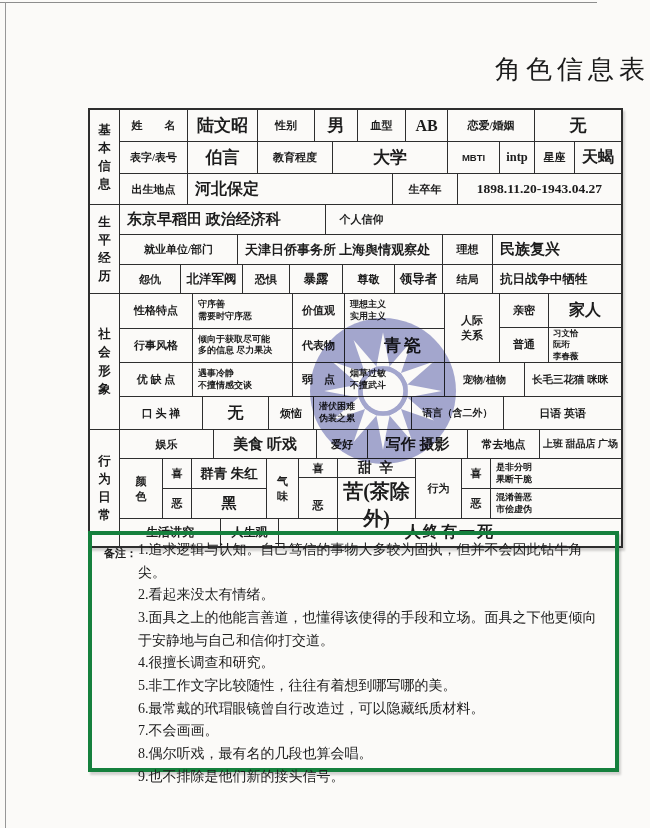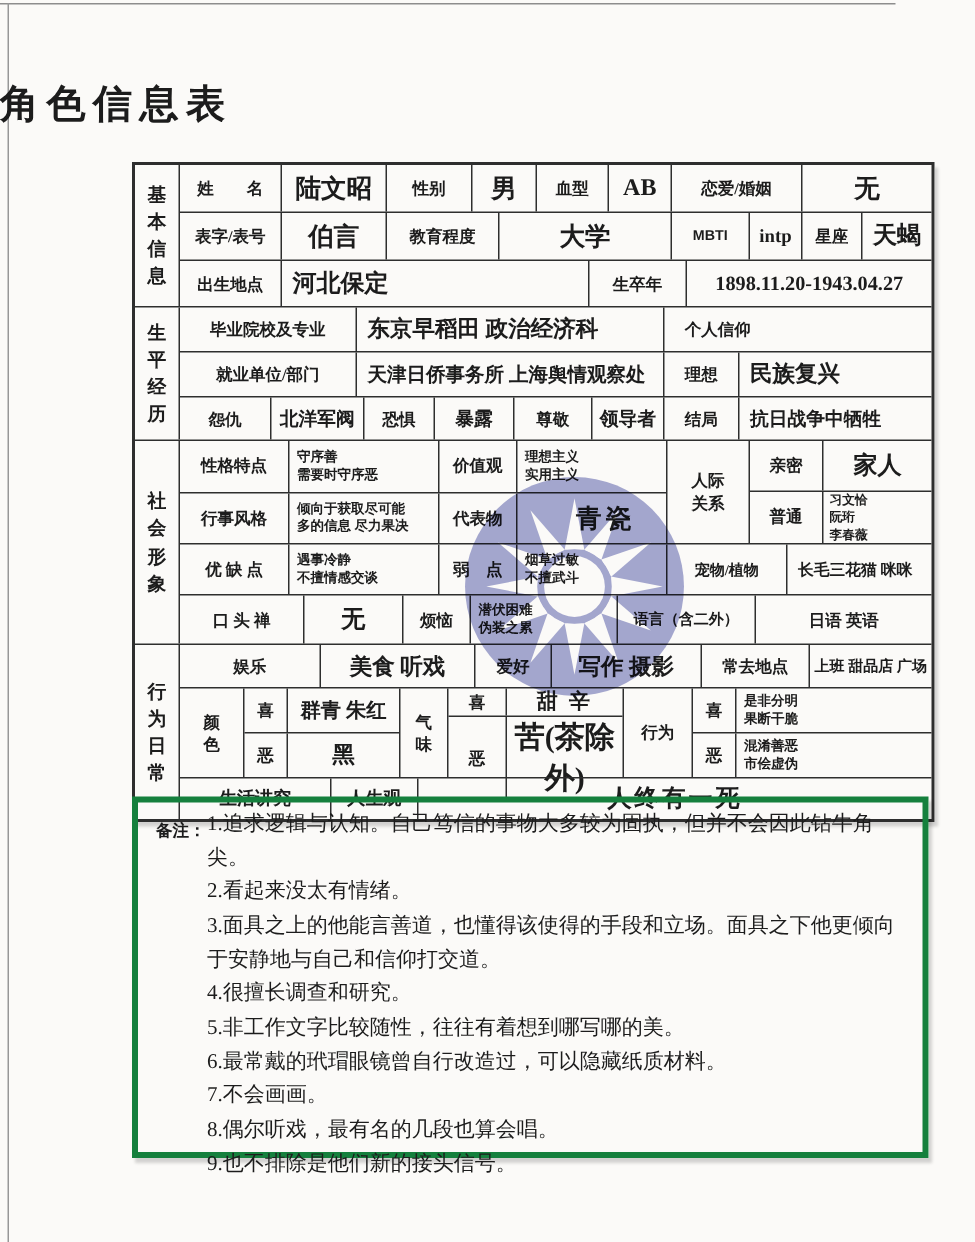--- a/index.html
+++ b/index.html
@@ -1,21 +1,21 @@
 <!DOCTYPE html>
 <html><head>
 <meta charset="utf-8">
 <style>
   html,body { margin:0; padding:0; }
   .page { position:relative; width:650px; height:828px; background:#fbfaf8;
           font-family:"Liberation Serif", serif; color:#1c1c1c; overflow:hidden; }
   .scanline-top { position:absolute; left:0; top:2px; width:597px; height:1px; background:#8d8d8d; }
   .scanline-left { position:absolute; left:5px; top:2px; width:1px; height:826px; background:#979797; }
-  .title { position:absolute; left:0; top:52px; width:100%; text-align:left;
-           font-size:26px; font-weight:bold; letter-spacing:5px; }
+  .title { position:absolute; left:0; top:52px; width:100%; text-align:right;
+           font-size:26px; font-weight:normal; letter-spacing:5px; }
   .tbl { position:absolute; left:88px; top:108px; width:531px;
          border:2px solid #2e2e2e; box-shadow:2px 3px 2px rgba(0,0,0,.16); background:rgba(255,255,255,.0); }
   .sec { display:flex; }
   .sec + .sec { border-top:1px solid #2e2e2e; }
   .sec-label { width:29px; flex:0 0 29px; border-right:1px solid #2e2e2e; display:flex;
                align-items:center; justify-content:center; text-align:center;
                font-weight:bold; font-size:12.5px; line-height:1.45; }
   .sec-body { flex:1; min-width:0; display:flex; flex-direction:column; }
   .row { display:flex; }
   .row + .row { border-top:1px solid #2e2e2e; }
@@ -92,21 +92,20 @@
       </div>
     </div>
 
     <div class="sec">
       <div class="sec-label pre">生
 平
 经
 历</div>
       <div class="sec-body">
         <div class="row" style="height:29px">
-          <div class="c lab" style="width:117px">毕业院校及专业</div>
           <div class="c big left" style="width:205px;font-size:15px">东京早稻田  政治经济科</div>
           <div class="c lab" style="width:72px">个人信仰</div>
         </div>
         <div class="row" style="height:29px">
           <div class="c lab" style="width:117px">就业单位/部门</div>
           <div class="c med left" style="width:205px;font-size:13px">天津日侨事务所 上海舆情观察处</div>
           <div class="c lab" style="width:50px">理想</div>
           <div class="c big left flex1" style="font-size:15px">民族复兴</div>
         </div>
         <div class="row" style="height:28px">

